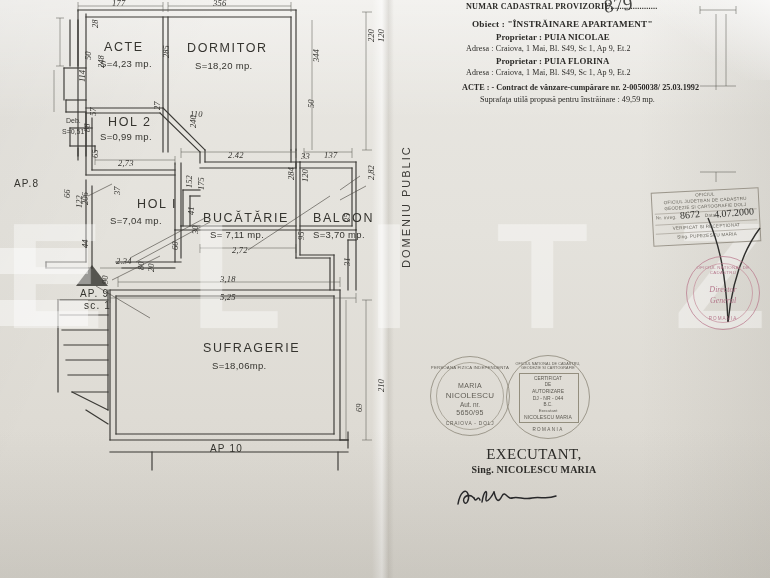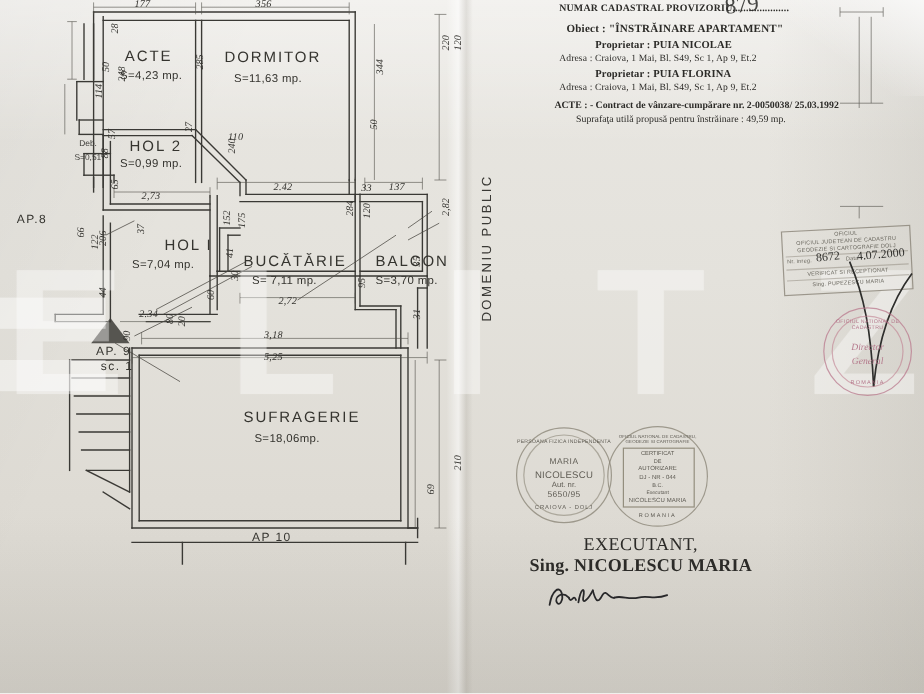--- a/index.html
+++ b/index.html
@@ -61,21 +61,21 @@
   #doc .l-adr{font-size:8px;letter-spacing:.1px;}
   #doc .l-acte{font-size:8.2px;font-weight:bold;}
   #doc .l-supr{font-size:8.2px;font-weight:normal;}
   .handnum{position:absolute;font-family:"Liberation Serif",serif;
       font-size:19px;color:#2a2a28;transform:rotate(-7deg);opacity:.85;}
 
   
   #exec{position:absolute;left:424px;top:446px;width:220px;text-align:center;}
   #exec .e1{font-family:"Liberation Serif",serif;font-size:15px;font-weight:normal;
       letter-spacing:.4px;color:#2c2b28;}
-  #exec .e2{font-family:"Liberation Serif",serif;font-size:15px;font-weight:bold;
+  #exec .e2{font-family:"Liberation Serif",serif;font-size:10px;font-weight:bold;
       letter-spacing:.2px;color:#2c2b28;margin-top:1px;}
   #sig{position:absolute;left:452px;top:482px;width:120px;height:32px;}
 
   
   .stamp{position:absolute;}
   .rstamp{border-radius:50%;box-sizing:border-box;}
 
   #stamp-pfi{left:430px;top:356px;width:80px;height:80px;}
   #stamp-pfi .ring{position:absolute;inset:0;border:1.4px solid #8b8577;border-radius:50%;opacity:.78;}
   #stamp-pfi .ring2{position:absolute;inset:6px;border:1px solid #8b8577;border-radius:50%;opacity:.6;}
@@ -307,21 +307,21 @@
       <span class="ch">Z</span>
     </div>
   </div>
   <div id="wmbar1"></div>
   <div id="wmbar2"></div>
 
   <div class="lbl room" style="left:104px;top:40px;">ACTE</div>
   <div class="lbl roomsm" style="left:100px;top:58px;">S=4,23 mp.</div>
 
   <div class="lbl room" style="left:187px;top:41px;">DORMITOR</div>
-  <div class="lbl roomsm" style="left:195px;top:60px;">S=11,63 mp.</div>
+  <div class="lbl roomsm" style="left:195px;top:60px;">S=18,20 mp.</div>
 
   <div class="lbl room" style="left:108px;top:115px;">HOL 2</div>
   <div class="lbl roomsm" style="left:100px;top:131px;">S=0,99 mp.</div>
 
   <div class="lbl room" style="left:137px;top:197px;">HOL I</div>
   <div class="lbl roomsm" style="left:110px;top:215px;">S=7,04 mp.</div>
 
   <div class="lbl room" style="left:203px;top:211px;">BUCĂTĂRIE</div>
   <div class="lbl roomsm" style="left:210px;top:229px;">S= 7,11 mp.</div>
 

